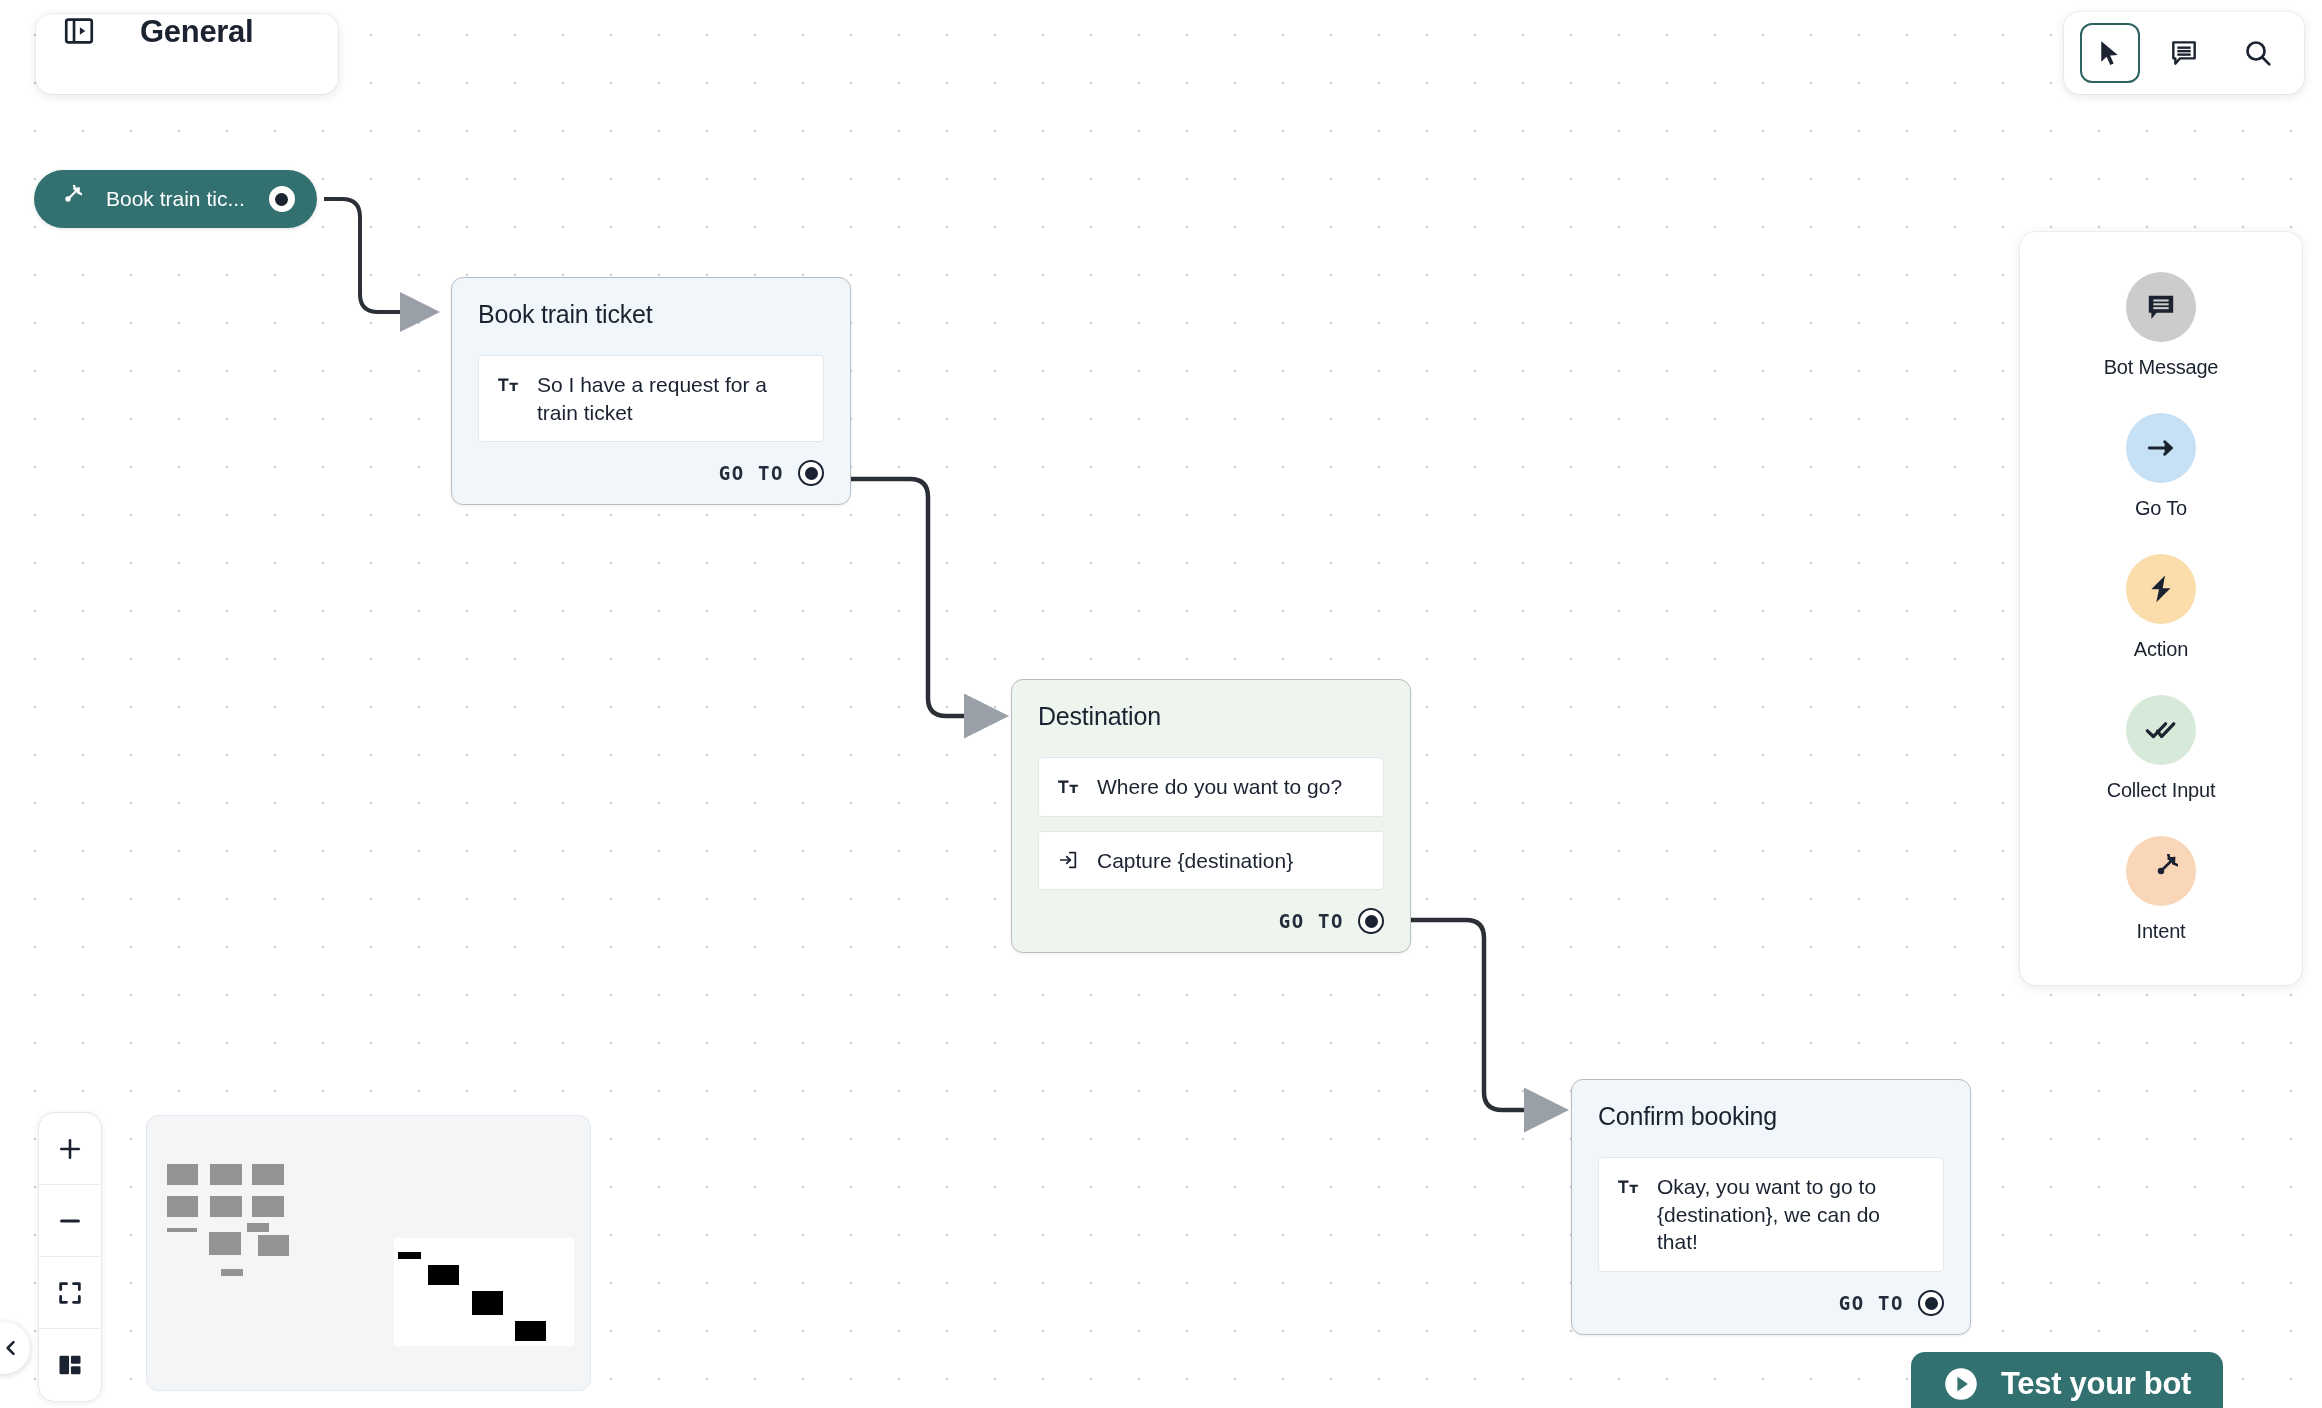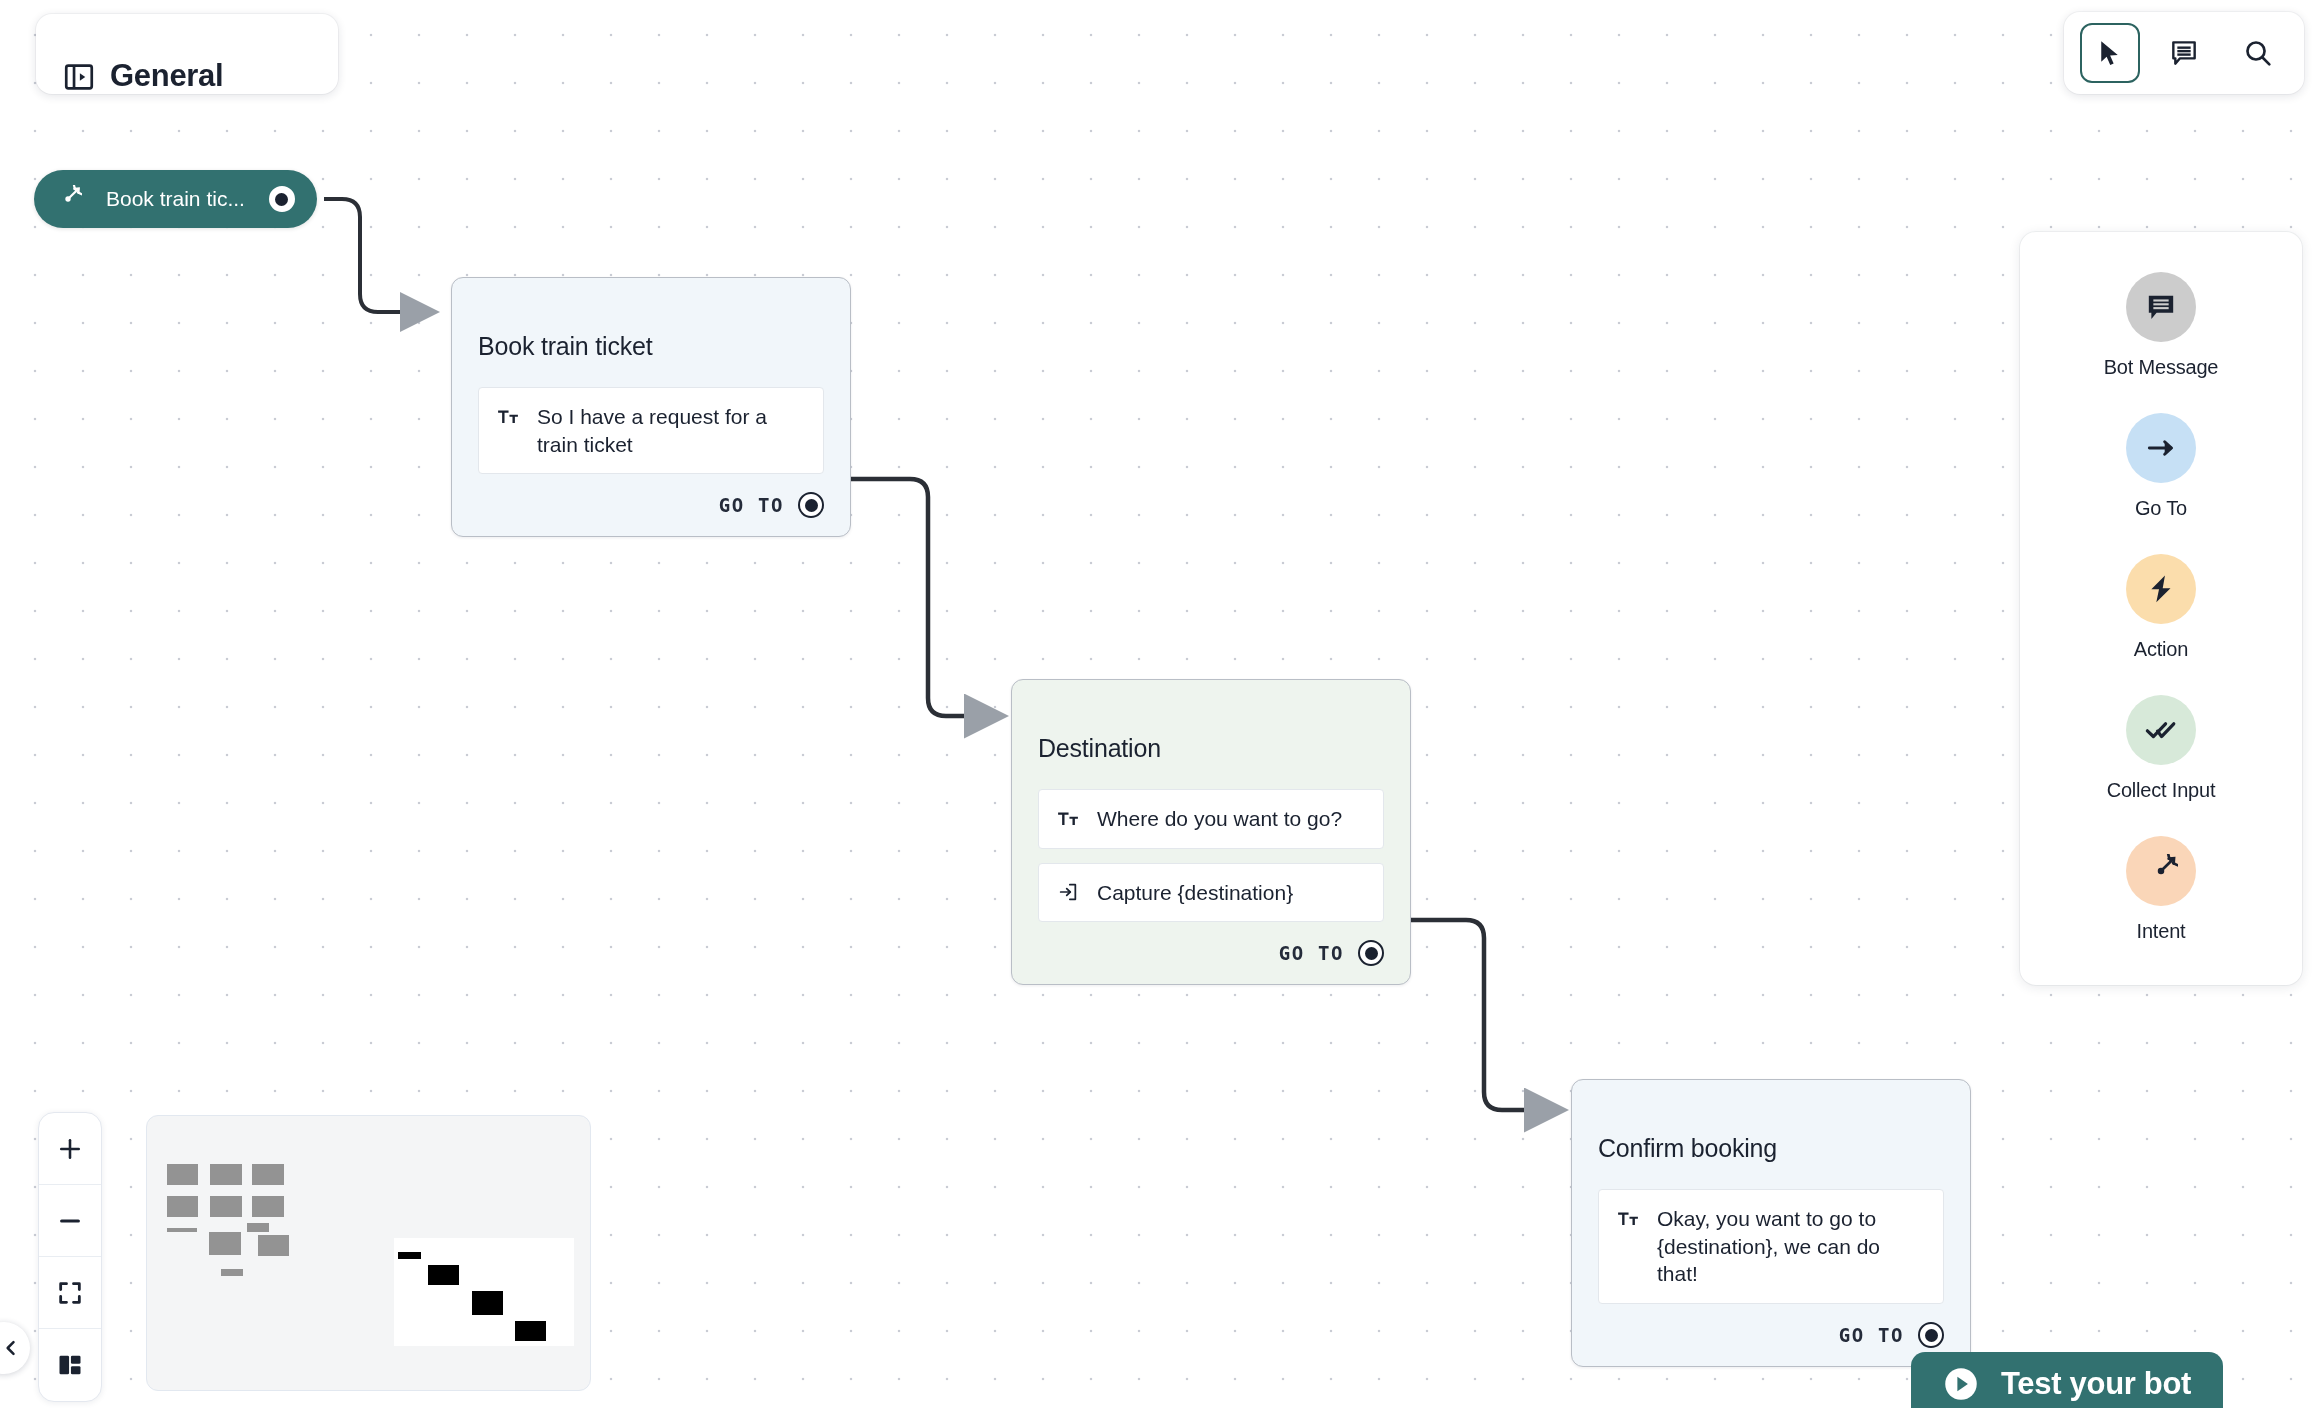--- a/index.html
+++ b/index.html
@@ -18,21 +18,21 @@
     background-position: 11px 11px;
   }
 
   
   .header-pill {
     position: absolute; left: 36px; top: 14px;
     width: 302px; height: 80px;
     background: #fff;
     border-radius: 16px;
     box-shadow: 0 2px 10px rgba(25,35,60,.12), 0 0 0 1px rgba(25,35,60,.04);
-    display: flex; align-items: flex-end; gap: 14px;
+    display: flex; align-items: flex-start; gap: 44px;
     padding: 0 26px;
   }
   .header-title {
     font-size: 31px; font-weight: 700; color: #1b2230; letter-spacing: -0.3px;
   }
 
   
   .toolbar {
     position: absolute; right: 18px; top: 12px;
     height: 82px;
@@ -68,21 +68,21 @@
     position: absolute;
     border-radius: 12px;
     border: 1.5px solid #b9bec6;
     box-shadow: 0 1px 3px rgba(20,30,50,.08);
     padding: 22px 26px 18px 26px;
   }
   .node.blue { background: #f1f6fa; }
   .node.green { background: #eef4ee; }
   .node-title {
     font-size: 25px; color: #1b2230; font-weight: 400;
-    letter-spacing: -0.2px; margin-bottom: 26px; margin-top: 32px;
+    letter-spacing: -0.2px; margin-bottom: 26px;
   }
   .node-row {
     background: #ffffff;
     border: 1px solid #e3e7ec;
     border-radius: 4px;
     display: flex; align-items: flex-start; gap: 18px;
     padding: 15px 18px;
     margin-bottom: 14px;
   }
   .node-row-text { font-size: 21px; color: #1b2230; line-height: 1.32; }

